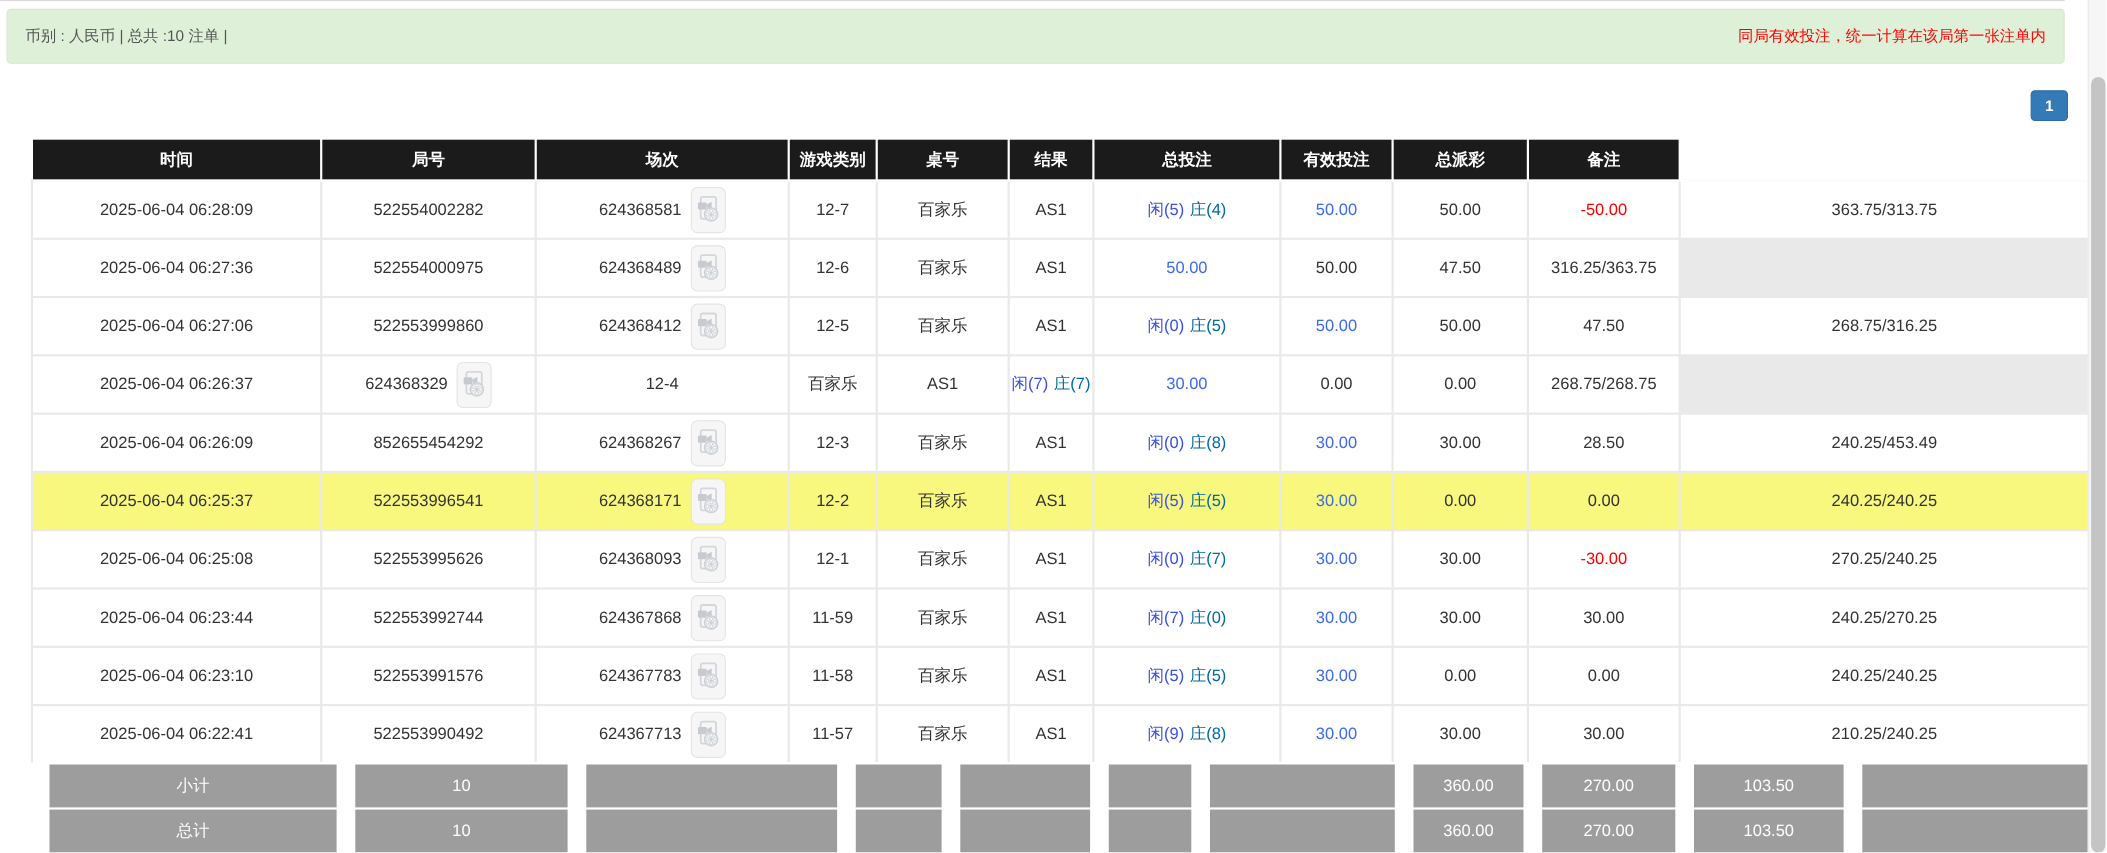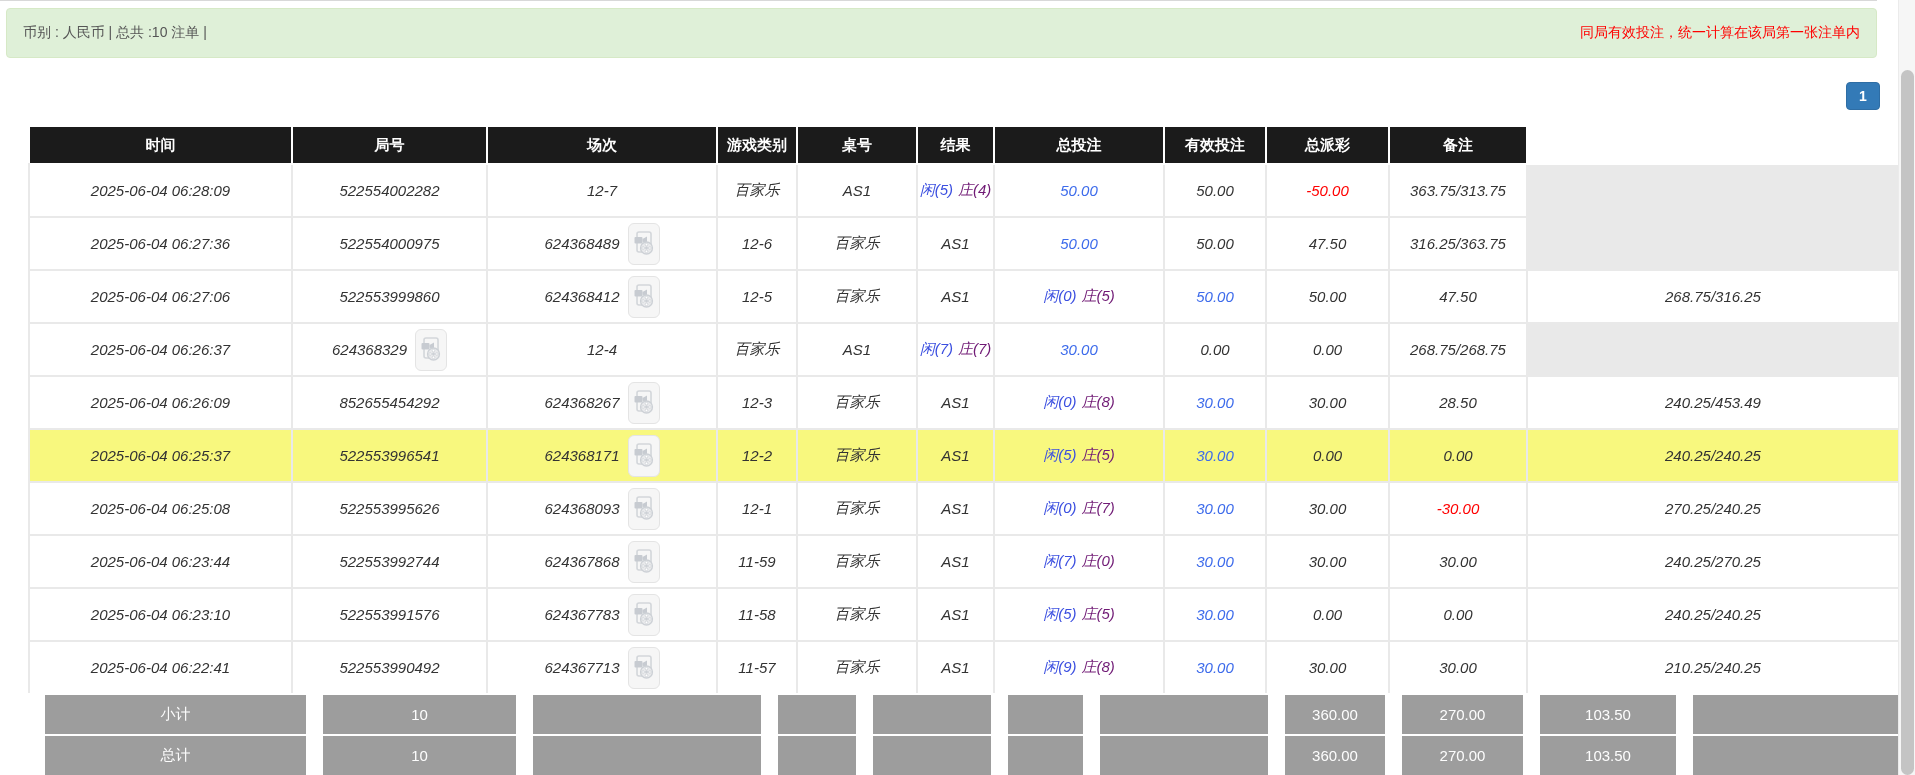--- a/index.html
+++ b/index.html
@@ -31,30 +31,30 @@
   .trow > :nth-child(3){flex:0 0 228px;} .trow > :nth-child(4){flex:0 0 78px;}
   .trow > :nth-child(5){flex:0 0 118px;} .trow > :nth-child(6){flex:0 0 75px;}
   .trow > :nth-child(7){flex:0 0 168px;} .trow > :nth-child(8){flex:0 0 100px;}
   .trow > :nth-child(9){flex:0 0 121px;} .trow > :nth-child(10){flex:0 0 136px;}
   .trow > :nth-child(11){flex:1 1 auto;}
 
   .head-row { background:#fff; height:36px; }
   .head-row .cell { background:#1b1b1b; color:#fff; font-weight:bold; }
 
   .tbody { border-left:2px solid #e9e9e9; border-right:2px solid #e9e9e9; margin:0 -2px; }
-  .data-row { background:#e9e9e9; height:53px; border-top:2px solid #e9e9e9;font-style:italic; }
+  .data-row { background:#e9e9e9; height:53px; border-top:2px solid #e9e9e9; }
   .data-row:first-child { border-top:2px solid #fff; }
   .data-row .cell { background:#fff; }
   .data-row.hl .cell { background:#f8f87e; }
 
   .sum-row { background:#fff; height:41px; border-top:2px solid #fff; }
   .sum-row .cell { background:#9d9d9d; color:#fdfdfd;margin-left:15px; }
 
   .p-player { color:#3b4fe0; margin-right:5px; }
-  .p-banker { color:#701a75; }
+  .p-banker { color:#0369a1; }
   .bet-link { color:#3d6beb; cursor:pointer; }
   .neg { color:#f00; }
 
   .vicon { display:inline-flex; align-items:center; justify-content:center;
            width:32px; height:42px; margin-left:8px; background:#f6f6f6;
            border:1px solid #e4e4e4; border-radius:6px; cursor:pointer; flex:none; }
 
   
   .scroll-track { position:absolute; right:0; top:0; width:17px; height:775px;
                   background:#f6f6f6; border-left:1px solid #ebebeb; }
@@ -85,20 +85,36 @@
       <div class="cell">结果</div>
       <div class="cell">总投注</div>
       <div class="cell">有效投注</div>
       <div class="cell">总派彩</div>
       <div class="cell">备注</div>
     </div>
   <div class="tbody" id="tbody">
       <div class="trow data-row">
         <div class="cell">2025-06-04 06:28:09</div>
         <div class="cell">522554002282</div>
+        <div class="cell">
+          <span>624368581</span>
+  <span class="vicon">
+    <svg width="22" height="28" viewBox="0 0 22 28" aria-hidden="true">
+      <rect x="4" y="2" width="14" height="20" rx="2" fill="none" stroke="#d3d6da" stroke-width="1.6"></rect>
+      <rect x="1.5" y="7" width="8" height="6.5" rx="1" fill="#c7cbd1"></rect>
+      <polygon points="9.5,9 14,6.5 14,14 9.5,11.5" fill="#c7cbd1"></polygon>
+      <circle cx="13.5" cy="18" r="6" fill="#e9eaec" stroke="#cdd1d6" stroke-width="1.3"></circle>
+      <circle cx="13.5" cy="18" r="1.4" fill="#cdd1d6"></circle>
+      <circle cx="13.5" cy="14.6" r="1.3" fill="#ffffff" stroke="#cdd1d6" stroke-width="0.8"></circle>
+      <circle cx="13.5" cy="21.4" r="1.3" fill="#ffffff" stroke="#cdd1d6" stroke-width="0.8"></circle>
+      <circle cx="10.1" cy="18" r="1.3" fill="#ffffff" stroke="#cdd1d6" stroke-width="0.8"></circle>
+      <circle cx="16.9" cy="18" r="1.3" fill="#ffffff" stroke="#cdd1d6" stroke-width="0.8"></circle>
+    </svg>
+  </span>
+</div>
         <div class="cell">12-7</div>
         <div class="cell">百家乐</div>
         <div class="cell">AS1</div>
         <div class="cell">
           <span class="p-player">闲(5)</span>
           <span class="p-banker">庄(4)</span>
         </div>
         <div class="cell">
           <span class="bet-link">50.00</span>
         </div>

